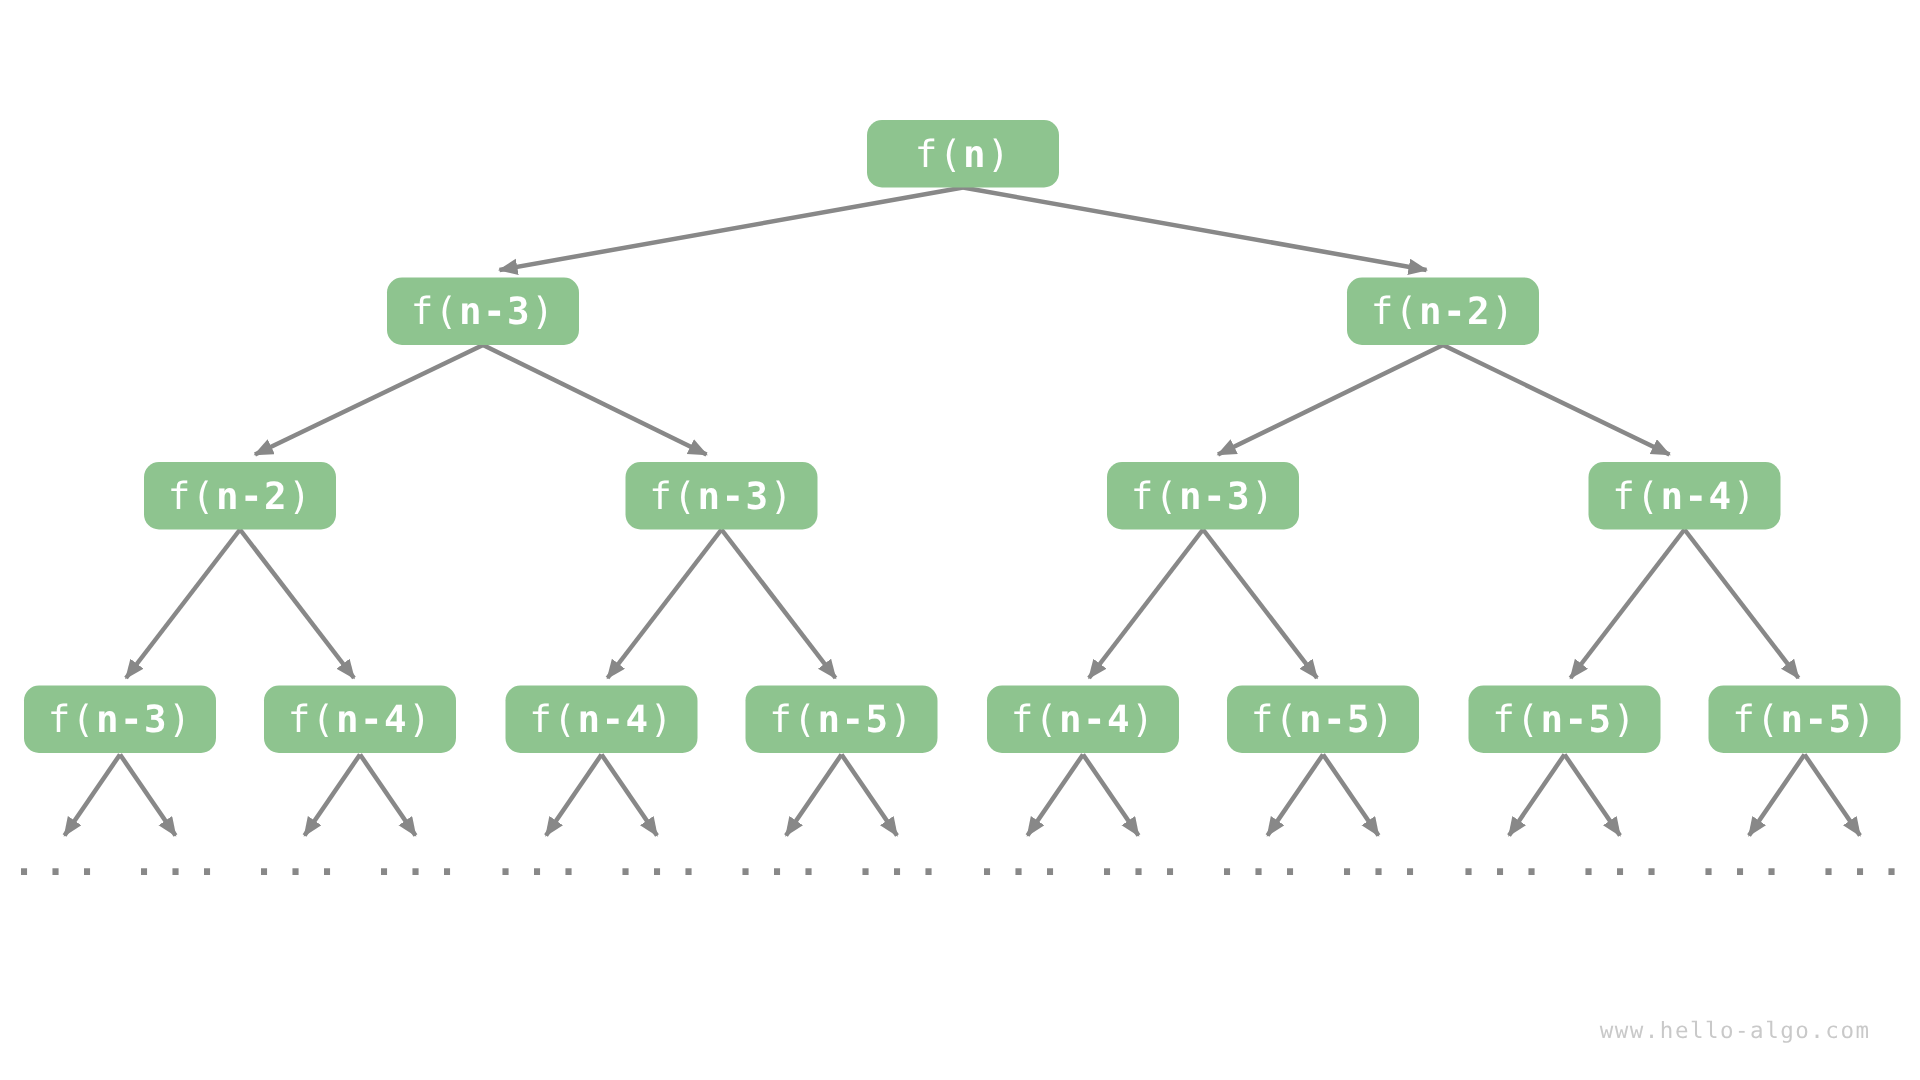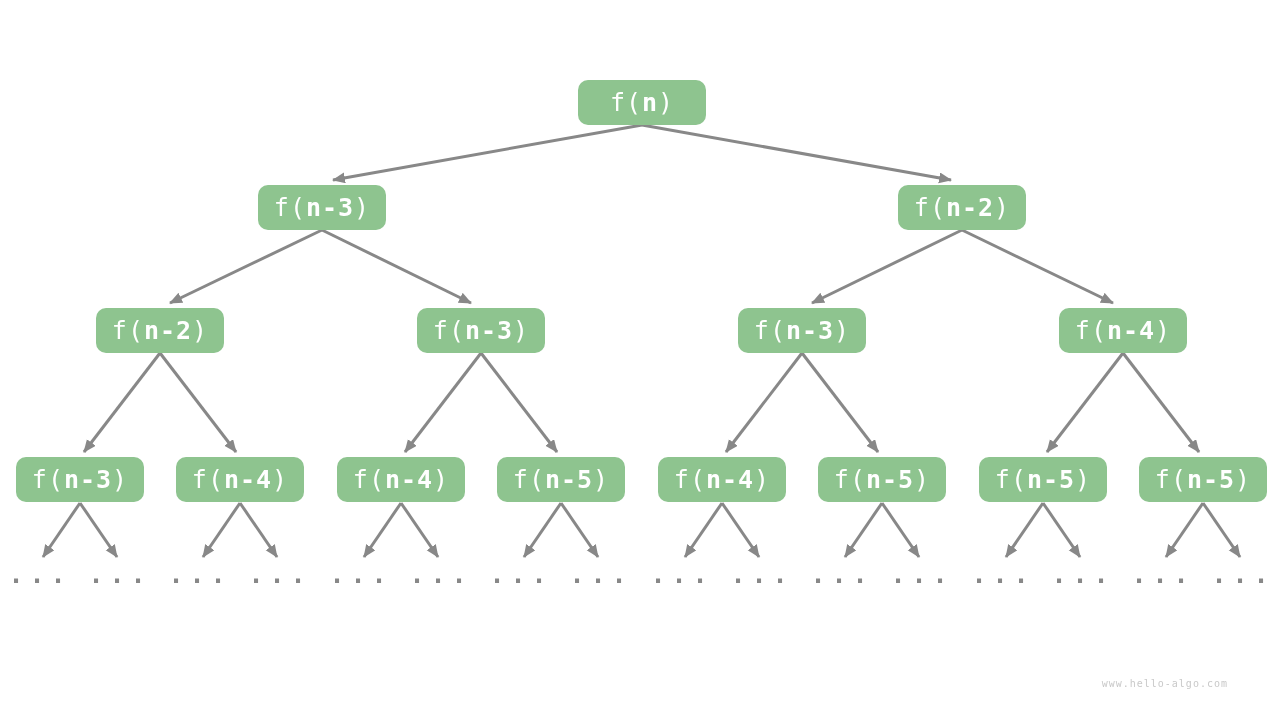--- a/index.html
+++ b/index.html
@@ -22,22 +22,22 @@
     color:var(--node-text);font-size:25px;letter-spacing:1px;
     font-family:"DejaVu Sans Mono","Liberation Mono",monospace;
   }
   .node .var{font-weight:bold;}
   .leaf{
     position:absolute;width:84px;height:30px;text-align:center;
     color:var(--arrow);font-weight:bold;font-size:25px;letter-spacing:6px;line-height:1;
     font-family:"DejaVu Sans Mono","Liberation Mono",monospace;
   }
   .watermark{
-    position:absolute;right:52px;top:678px;
-    color:var(--watermark);font-size:10px;letter-spacing:1px;
+    position:absolute;right:33px;top:678px;
+    color:var(--watermark);font-size:15px;letter-spacing:1px;
     font-family:"DejaVu Sans Mono","Liberation Mono",monospace;
     margin-left:42px;
   }
 </style>
 </head>
 <body>
 
 <div class="canvas">
 
   <svg class="edges" viewBox="0 0 1280 720" xmlns="http://www.w3.org/2000/svg">

